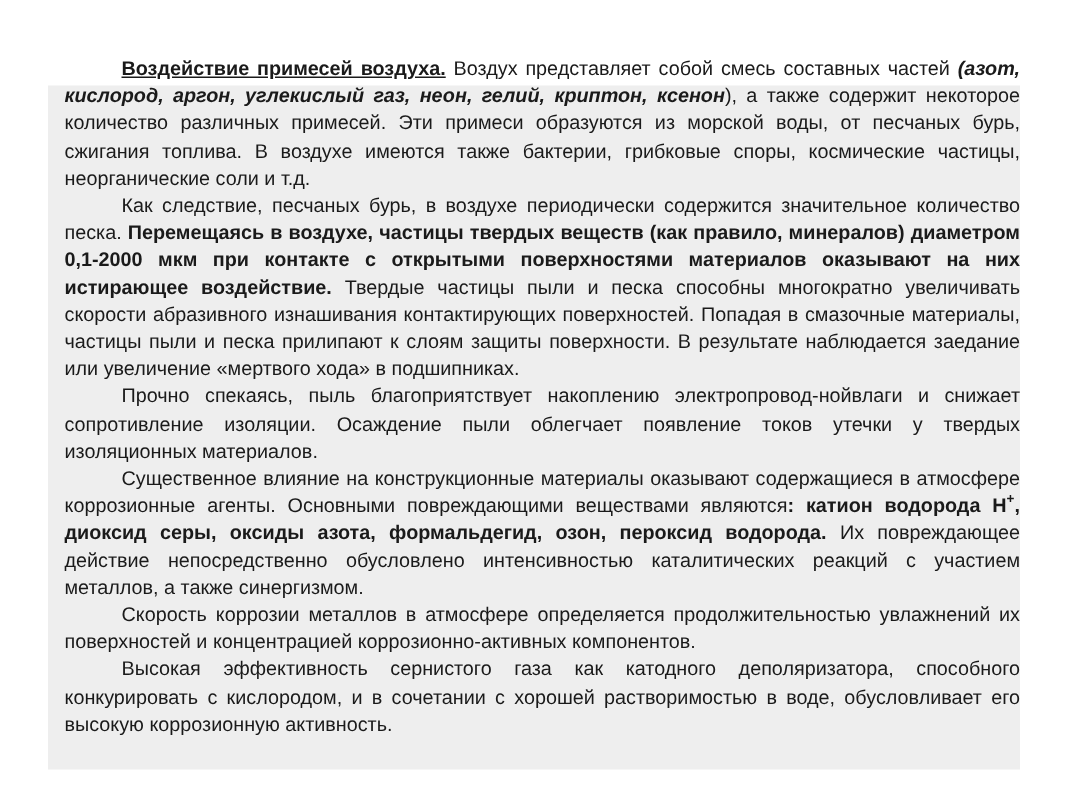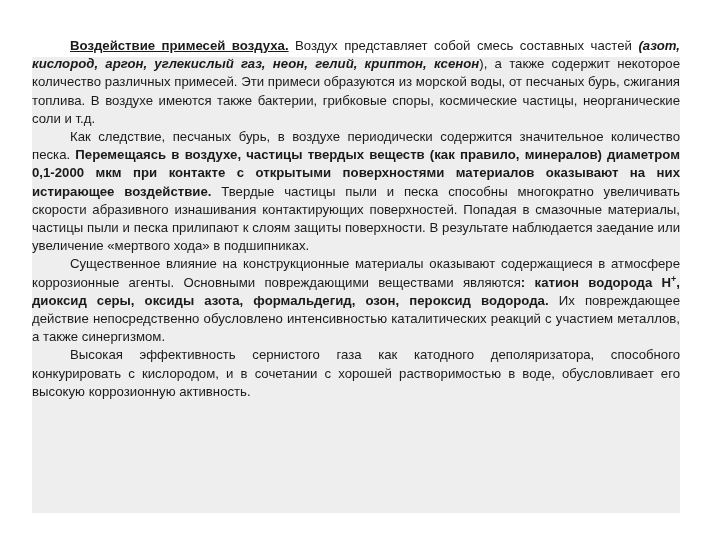--- a/index.html
+++ b/index.html
@@ -8,35 +8,37 @@
     font-family: "Liberation Sans", "DejaVu Sans", sans-serif; color: #1a1a1a;
   }
   .page-bg {
     position: absolute; left: 32px; top: 57px; width: 648px; height: 456px;
     background: #eeeeee;
   }
   .doc {
     position: absolute; left: 32px; top: 37px; width: 648px;
     font-size: 13.2px; line-height: 18.2px; text-align: justify;
   }
-  .doc p { margin: 0; text-indent: 38px; }
+  .doc p { margin: 0; text-indent: 38px; padding-left: 11px; }
   .title { font-weight: bold; text-decoration: underline; }
   .b { font-weight: bold; }
   .bi { font-weight: bold; font-style: italic; }
   sup, sub { font-size: 9px; line-height: 0; }
 </style>
 </head>
 <body>
 
 <div class="page-bg"></div>
 
 <div class="doc">
   <p><span class="title">Воздействие примесей воздуха.</span><span> Воздух представляет собой смесь составных частей </span><span class="bi">(азот, кислород, аргон, углекислый газ, неон, гелий, криптон, ксенон</span><span>), а также содержит некоторое количество различных примесей. Эти примеси образуются из морской воды, от песчаных бурь, сжигания топлива. В воздухе имеются также бактерии, грибковые споры, космические частицы, неорганические соли и т.д.</span></p>
 
   <p><span>Как следствие, песчаных бурь, в воздухе периодически содержится значительное количество песка. </span><span class="b">Перемещаясь в воздухе, частицы твердых веществ (как правило, минералов) диаметром 0,1-2000 мкм при контакте с открытыми поверхностями материалов оказывают на них истирающее воздействие.</span><span> Твердые частицы пыли и песка способны многократно увеличивать скорости абразивного изнашивания контактирующих поверхностей. Попадая в смазочные материалы, частицы пыли и песка прилипают к слоям защиты поверхности. В результате наблюдается заедание или увеличение «мертвого хода» в подшипниках.</span></p>
 
+  <p><span>Прочно спекаясь, пыль благоприятствует накоплению электропровод-нойвлаги и снижает сопротивление изоляции. Осаждение пыли облегчает появление токов утечки у твердых изоляционных материалов.</span></p>
 
   <p><span>Существенное влияние на конструкционные материалы оказывают содержащиеся в атмосфере коррозионные агенты. Основными повреждающими веществами являются</span><span class="b">: катион водорода Н</span><sup class="b">+</sup><span class="b">, диоксид серы, оксиды азота, формальдегид, озон, пероксид водорода.</span><span> Их повреждающее действие непосредственно обусловлено интенсивностью каталитических реакций с участием металлов, а также синергизмом.</span></p>
 
+  <p><span>Скорость коррозии металлов в атмосфере определяется продолжительностью увлажнений их поверхностей и концентрацией коррозионно-активных компонентов.</span></p>
 
 
   <p><span>Высокая эффективность сернистого газа как катодного деполяризатора, способного конкурировать с кислородом, и в сочетании с хорошей растворимостью в воде, обусловливает его высокую коррозионную активность.</span></p>
 </div>
 
 </body></html>

